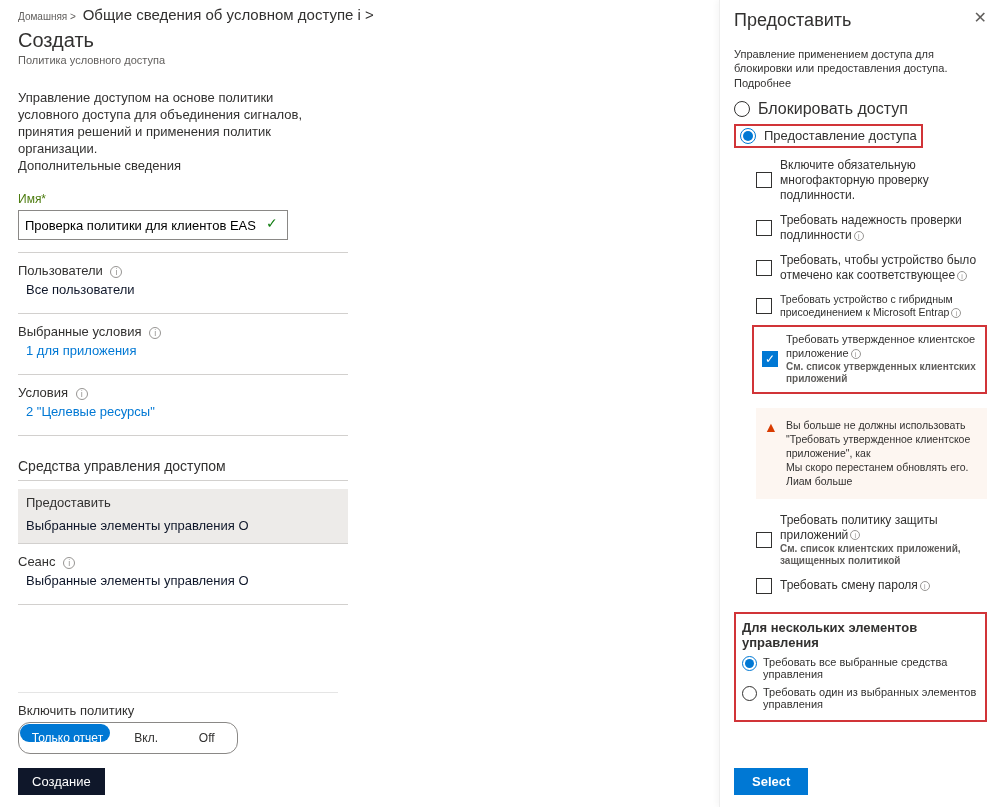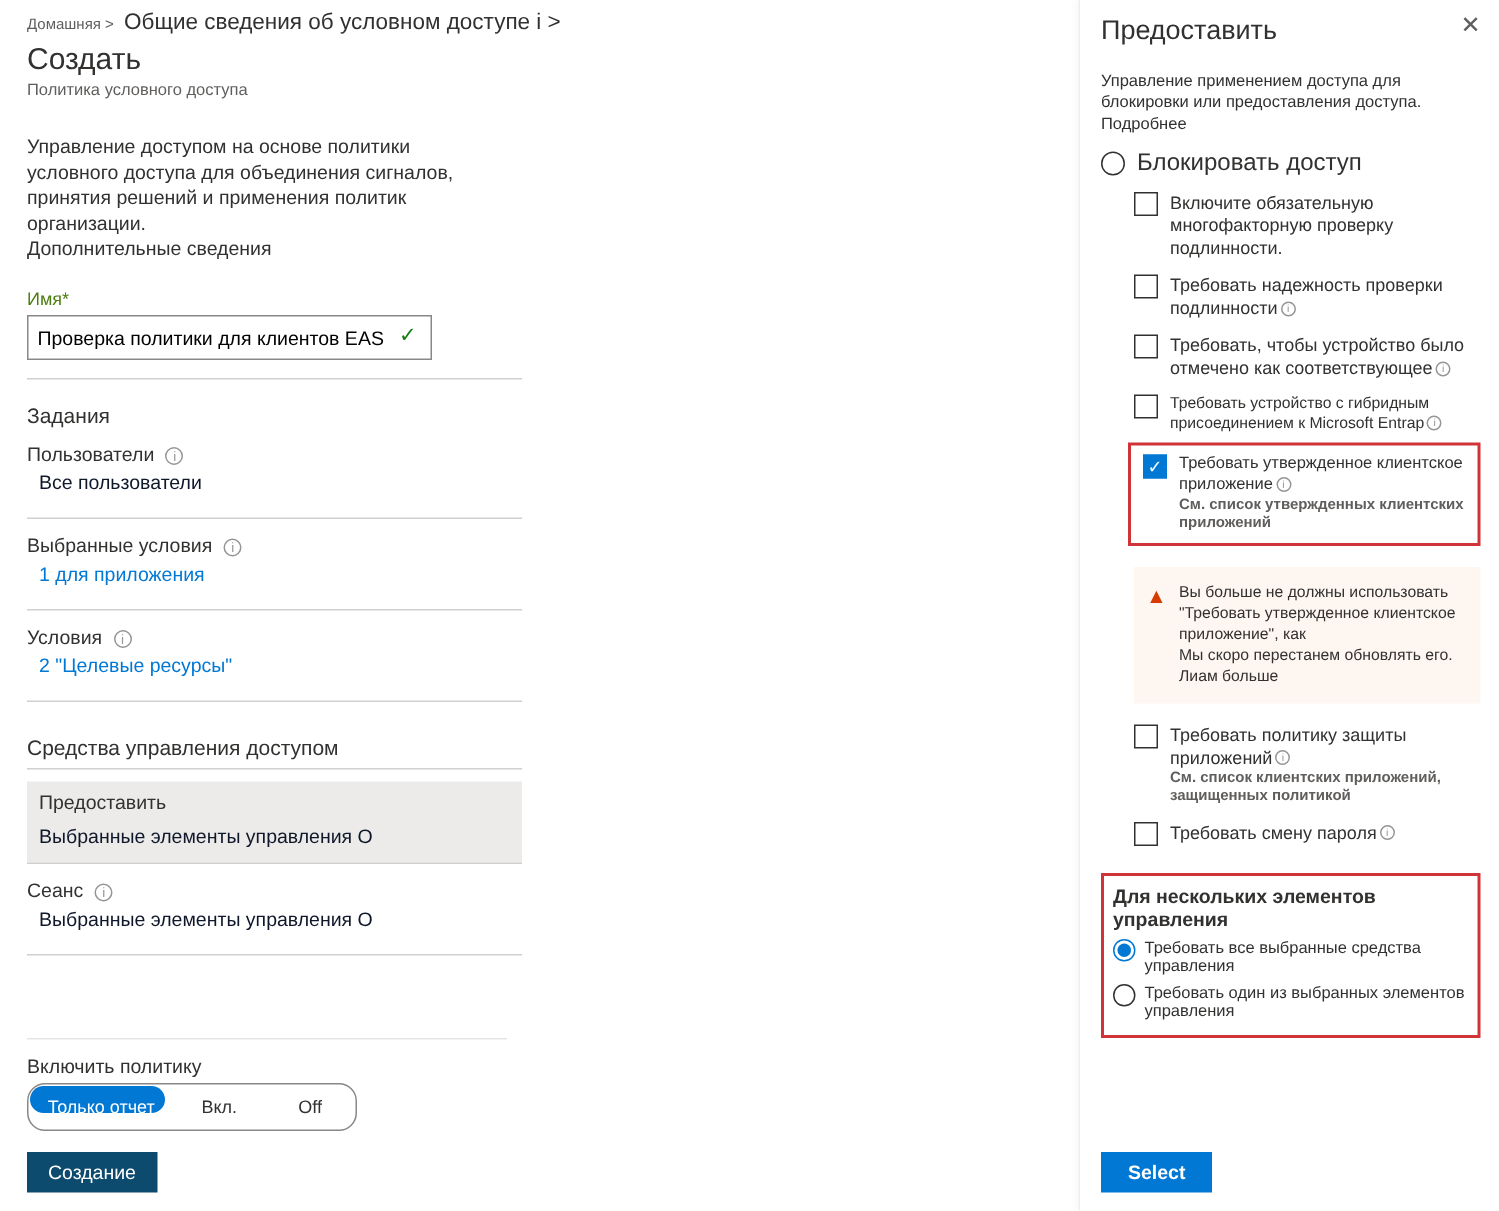--- a/index.html
+++ b/index.html
@@ -54,21 +54,21 @@
     display:flex; align-items:center; position:relative; font-size:12px;
     background:#fff;
   }
   .toggle3 .seg { flex:1; text-align:center; color:#323130; z-index:1;}
   .toggle3 .pill {
     position:absolute; left:1px; top:1px; width:90px; height:18px;
     background:#0078d4; border-radius:10px; z-index:0;
   }
   .toggle3 .seg.active { color:#fff; }
   .create-btn {
-    margin-top:14px; background:#0c4a6e; color:#fff; border:none;
+    margin-top:14px; background:#0f172a; color:#fff; border:none;
     padding:6px 14px; font-size:13px; cursor:pointer;
   }
 
   
   .blade {
     position:absolute; right:0; top:0; width:280px; height:807px;
     background:#fff; border-left:1px solid #eee;
     padding:10px 12px 10px 14px;
     box-shadow:-2px 0 6px rgba(0,0,0,0.04);
   }
@@ -82,21 +82,21 @@
   .radio {
     width:16px; height:16px; border:1px solid #323130; border-radius:50%;
     margin-right:8px; display:inline-flex; align-items:center; justify-content:center;
     flex-shrink:0;
   }
   .radio.selected::after {
     content:""; width:10px; height:10px; background:#0078d4; border-radius:50%;
   }
   .radio.selected { border-color:#0078d4;}
   .highlight-red { border:2px solid #d13438; padding:2px 4px; }
-  .cb-row { display:flex; align-items:flex-start; margin-top:10px; padding-left:22px; font-size:12px;}
+  .cb-row { display:flex; align-items:center; margin-top:10px; padding-left:22px; font-size:12px;}
   .cb {
     width:16px; height:16px; border:1px solid #323130; background:#fff;
     margin-right:8px; flex-shrink:0; display:inline-flex; align-items:center; justify-content:center;
   }
   .cb.checked { background:#0078d4; border-color:#0078d4;}
   .cb.checked::after { content:"✓"; color:#fff; font-size:12px; line-height:1;}
   .cb-label { line-height:1.25;}
   .cb-sub { font-size:10px; color:#605e5c; margin-top:0; line-height:1.25;font-weight:bold;}
   .cb-info { display:inline-block; width:10px; height:10px; border:1px solid #979593; border-radius:50%;
     font-size:7px; line-height:9px; text-align:center; color:#979593; margin-left:2px; vertical-align:middle;}
@@ -142,21 +142,20 @@
   </div>
 
   <div class="field-label">Имя*</div>
   <div class="name-input-wrap">
     <input class="name-input" value="Проверка политики для клиентов EAS" style="">
     <span class="name-check">✓</span>
   </div>
 
   <hr class="sep">
 
-  <div class="section-heading">Задания</div>
 
   <div class="item-label">
     <span>Пользователи</span>
     <span class="info-icon">i</span>
   </div>
   <div class="item-value">Все пользователи</div>
   <hr class="sep">
 
   <div class="item-label">
     <span>Выбранные условия</span>
@@ -208,20 +207,26 @@
   <div class="blade-desc">
     <span>Управление применением доступа для блокировки или предоставления доступа.</span>
     <span class="more">Подробнее</span>
   </div>
 
   <div class="radio-row big">
     <span class="radio"></span>
     <span>Блокировать доступ</span>
   </div>
 
+  <div class="highlight-red" style="margin-top:6px; display:inline-block;">
+    <div class="radio-row" style="margin-top:0; font-size:13px;">
+      <span class="radio selected"></span>
+      <span>Предоставление доступа</span>
+    </div>
+  </div>
 
   <div class="cb-row">
     <span class="cb"></span>
     <span class="cb-label">Включите обязательную многофакторную проверку подлинности.</span>
   </div>
 
   <div class="cb-row">
     <span class="cb"></span>
     <span class="cb-label"><span>Требовать надежность проверки подлинности</span><span class="cb-info">i</span></span>
   </div>

